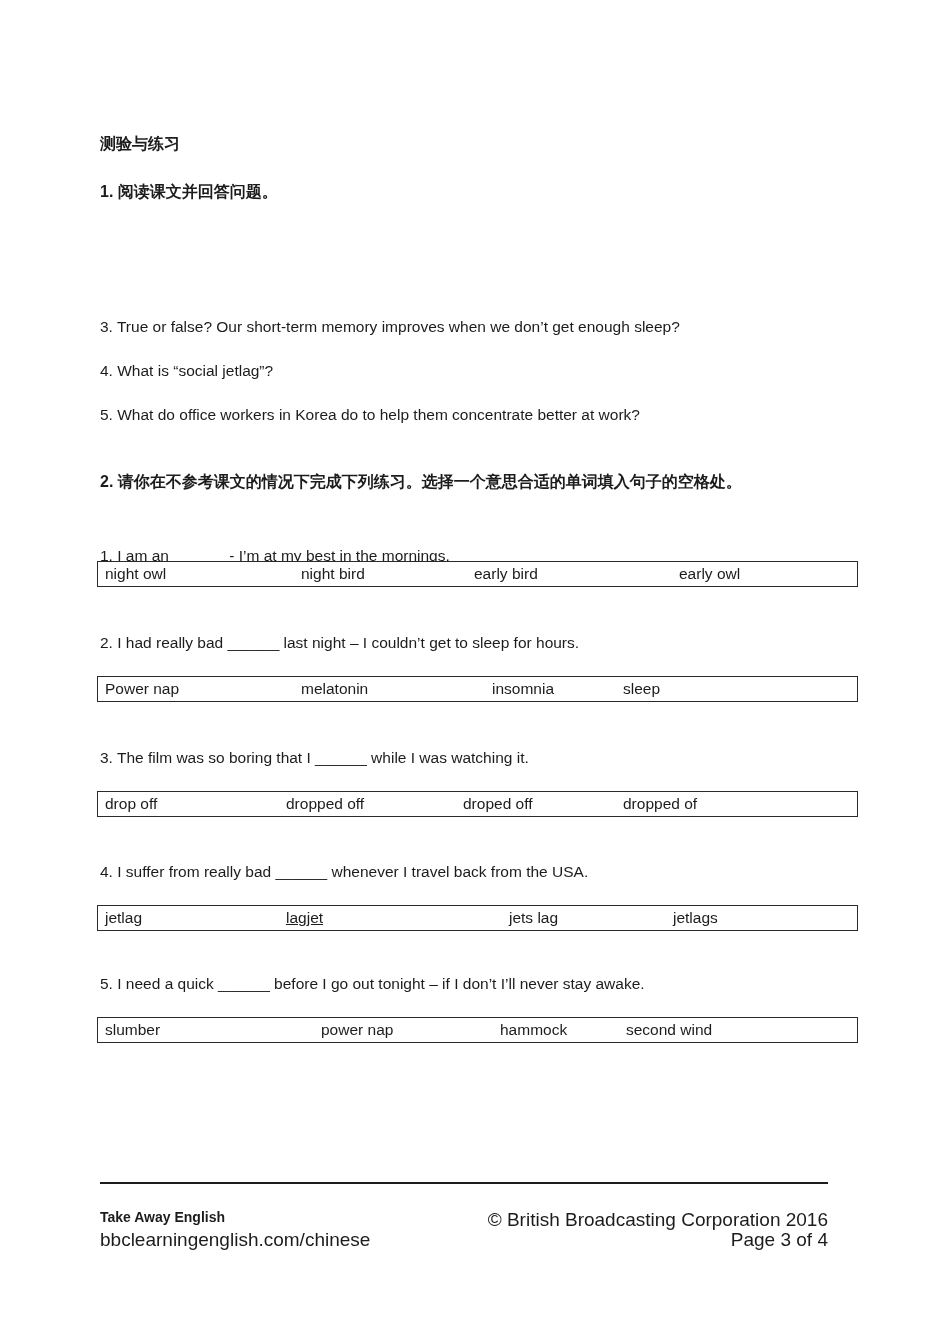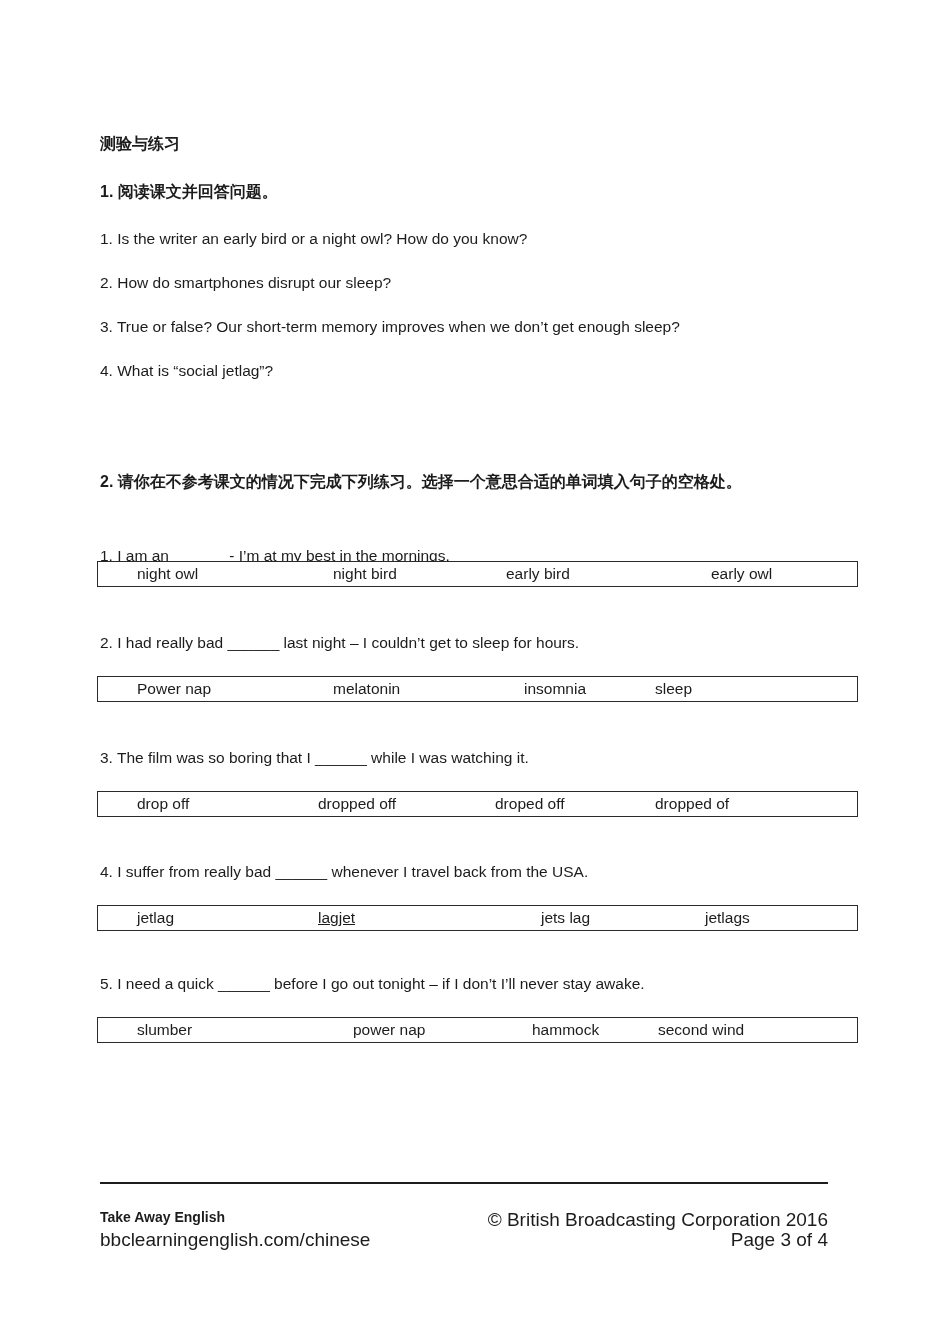--- a/index.html
+++ b/index.html
@@ -28,45 +28,43 @@
     width: 759px;
     height: 24px;
     border: 1px solid #2a2a2a;
     background: #ffffff;
   }
   .opt {
     position: absolute;
     top: 50%;
     transform: translateY(-50%);
     white-space: nowrap;
-    margin-left: 32px;
   }
   .footer-line {
     position: absolute;
     left: 100px;
     width: 728px;
     height: 2px;
     background: #1c1c1c;
   }
   .footer-small { font-size: 19px; }
   .right-align { text-align: right; }
 </style>
 </head>
 <body>
 
 <div class="page">
 
   <div class="abs bold" style="left:100px; top:134px; font-size:16px;">测验与练习</div>
 
   <div class="abs bold" style="left:100px; top:182px; font-size:16px;">1. 阅读课文并回答问题。</div>
 
-  <div class="abs" style="left:100px; top:230px;">1. Is the writer an early bird or a night owl? How do you know?</div>
-  <div class="abs" style="left:100px; top:274px;">2. How do smartphones disrupt our sleep?</div>
   <div class="abs" style="left:100px; top:318px;">3. True or false? Our short-term memory improves when we don’t get enough sleep?</div>
   <div class="abs" style="left:100px; top:362px;">4. What is “social jetlag”?</div>
+  <div class="abs" style="left:100px; top:406px;">5. What do office workers in Korea do to help them concentrate better at work?</div>
 
   <div class="abs bold" style="left:100px; top:472px; font-size:16px;">2. 请你在不参考课文的情况下完成下列练习。选择一个意思合适的单词填入句子的空格处。</div>
 
   <div class="abs" style="left:100px; top:519px;margin-top:28px;">1. I am an ______ - I’m at my best in the mornings.</div>
   <div class="opt-box" style="top:561px;">
     <span class="opt" style="left:7px;">night owl</span>
     <span class="opt" style="left:203px;">night bird</span>
     <span class="opt" style="left:376px;">early bird</span>
     <span class="opt" style="left:581px;">early owl</span>
   </div>

